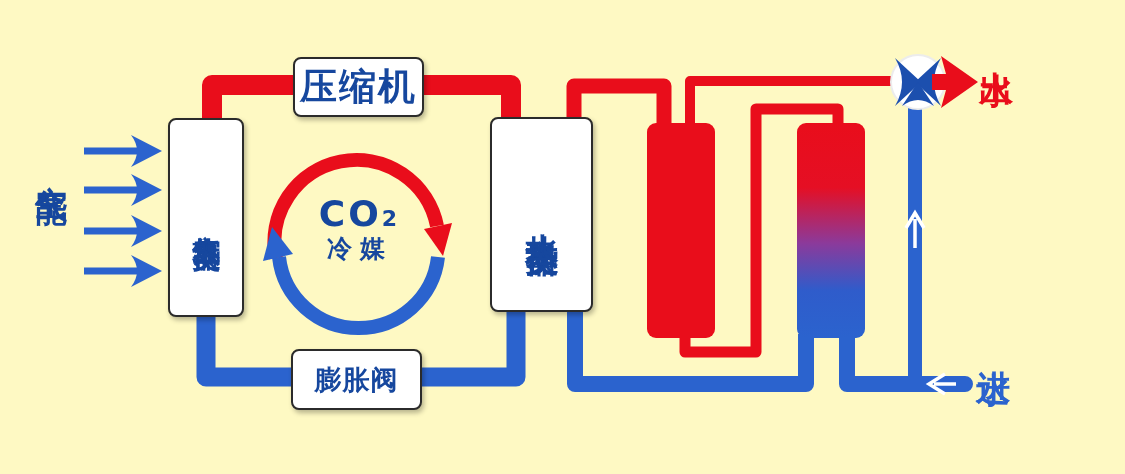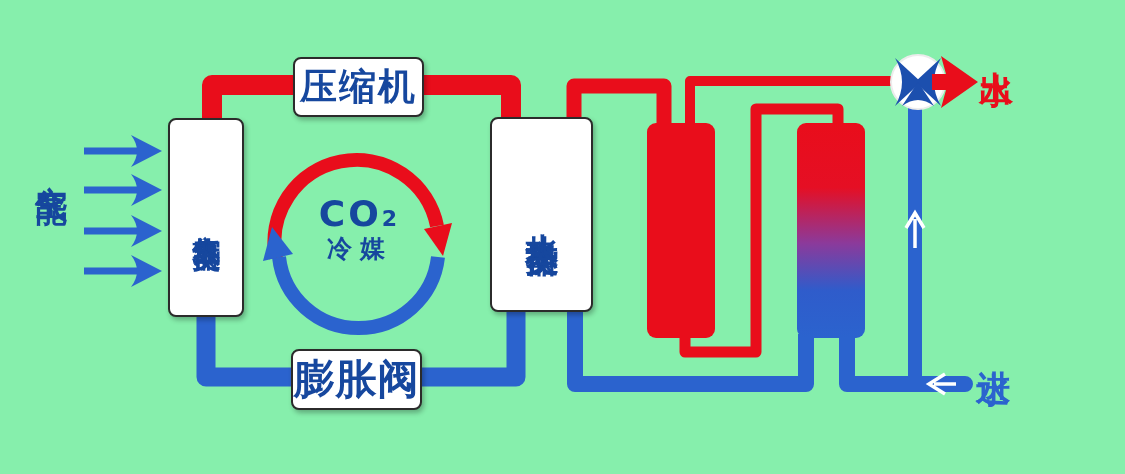--- a/index.html
+++ b/index.html
@@ -1,36 +1,36 @@
 <!DOCTYPE html>
 <html><head>
 <meta charset="utf-8">
 <style>
   html,body{margin:0;padding:0;background:#ffffff;}
   #stage{
-    position:relative;width:1125px;height:474px;background:#86efac;overflow:hidden;
+    position:relative;width:1125px;height:474px;background:#fef9c3;overflow:hidden;
     font-family:"DejaVu Sans","Liberation Sans",sans-serif;
   }
   #pipes{position:absolute;left:0;top:0;}
   .box{
     position:absolute;background:#ffffff;border:2.5px solid #2b2b2b;border-radius:8px;
     box-shadow:2px 3px 5px rgba(0,0,0,.28);
     display:flex;align-items:center;justify-content:center;
     color:#16479e;font-weight:bold;z-index:2;
   }
   .vtext{
     writing-mode:vertical-rl;text-orientation:upright;
   }
   .label{
     position:absolute;color:#16479e;font-weight:bold;z-index:2;line-height:1.08;
   }
   #box-compressor{left:293px;top:57px;width:127px;height:56px;font-size:37px;letter-spacing:2px;}
   #box-air-hx{left:168px;top:118px;width:72px;height:195px;font-size:28px;letter-spacing:2px;}
   #box-water-hx{left:490px;top:117px;width:99px;height:191px;font-size:33px;letter-spacing:3px;}
-  #box-expansion{left:291px;top:349px;width:127px;height:57px;font-size:41px;letter-spacing:1px;}
+  #box-expansion{left:291px;top:349px;width:127px;height:57px;font-size:27px;letter-spacing:1px;}
   #label-air-energy{left:34px;top:160px;font-size:32px;letter-spacing:4px;}
   #label-water-out{left:978px;top:44px;font-size:34px;color:#e90d1b;letter-spacing:2px;}
   #label-water-in{left:975px;top:343px;font-size:34px;color:#2b63ce;letter-spacing:2px;}
   #co2-center{
     position:absolute;left:296px;top:196px;width:124px;z-index:2;
     display:flex;flex-direction:column;align-items:center;color:#16479e;font-weight:bold;
   }
   #co2-line{font-size:36px;letter-spacing:3px;line-height:1.0;}
   #co2-sub{font-size:22px;letter-spacing:0;}
   #refrigerant-line{font-size:25px;letter-spacing:8px;margin-top:4px;line-height:1.0;text-indent:4px;}

